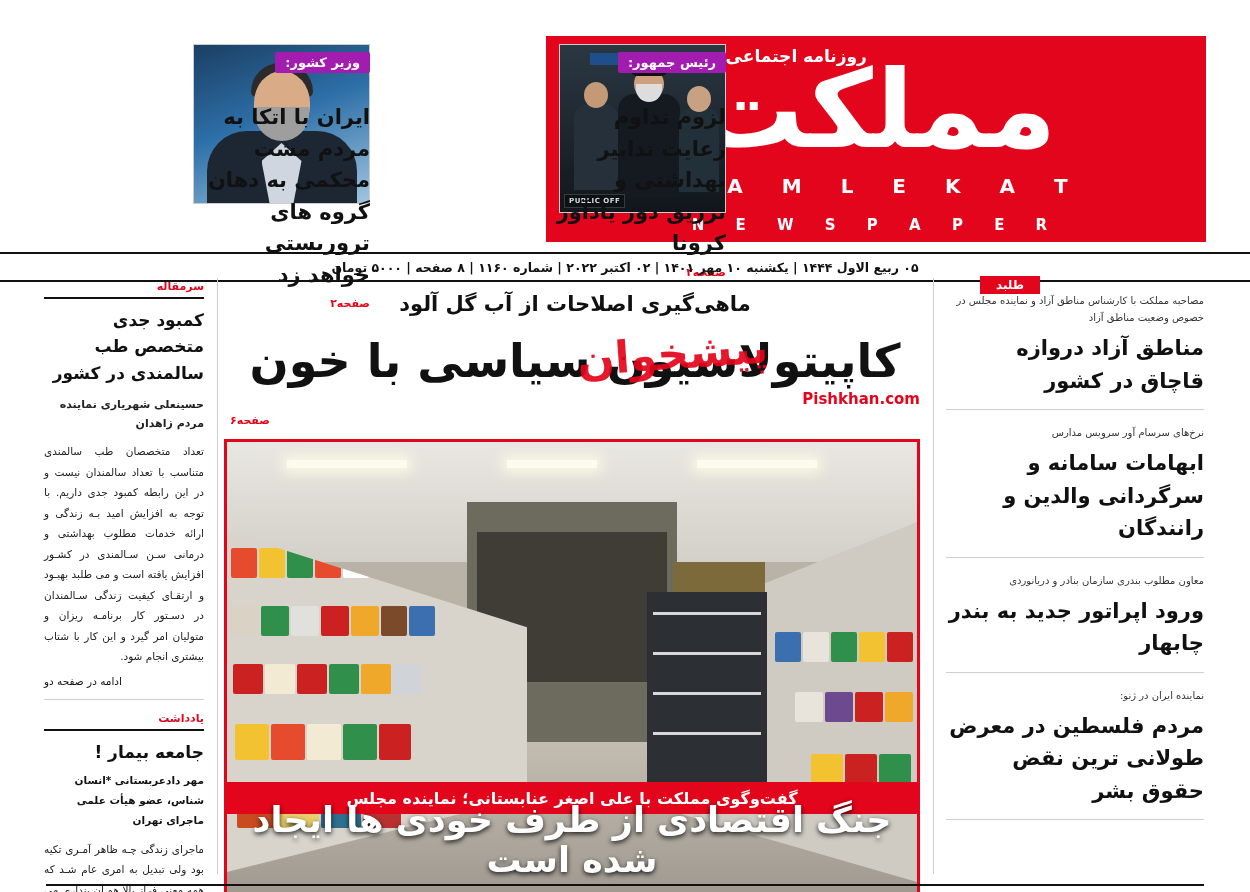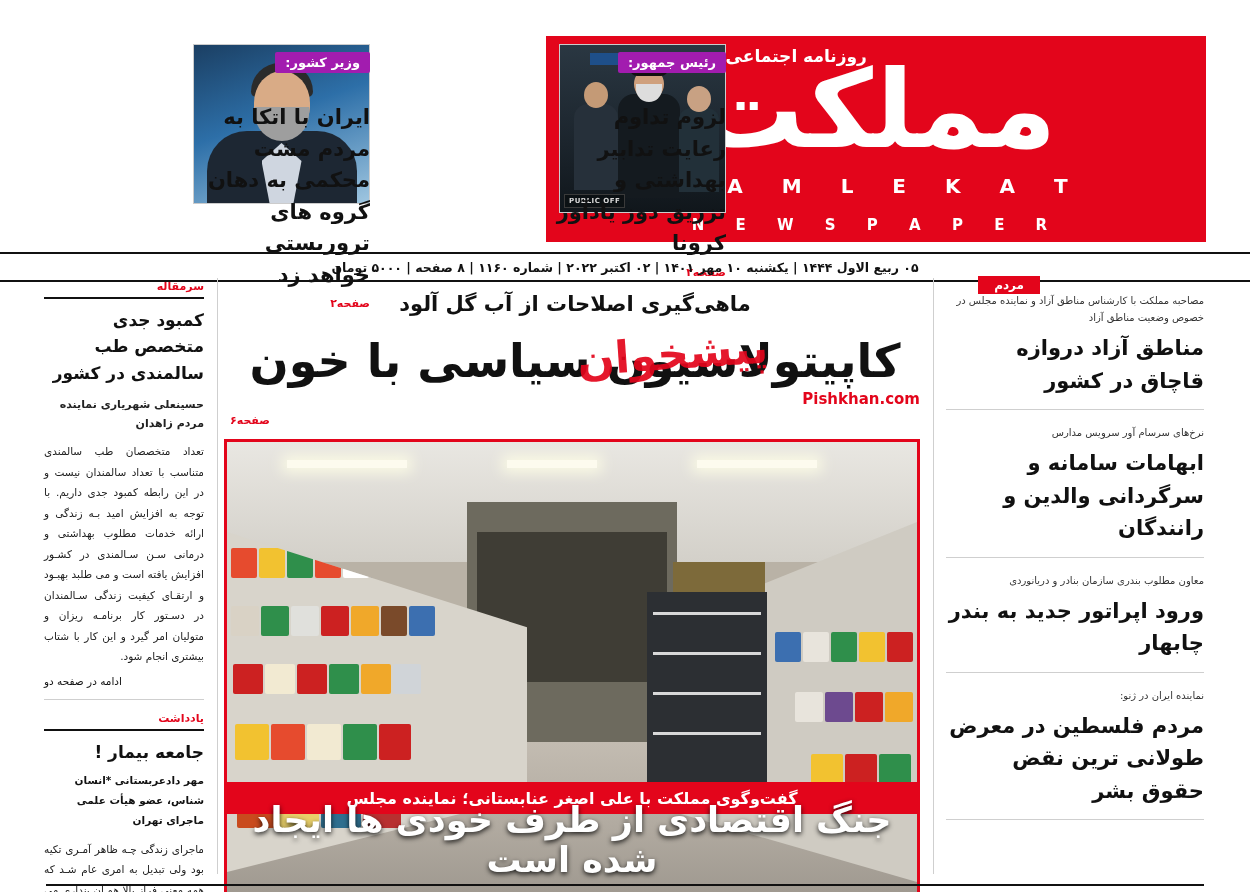--- a/index.html
+++ b/index.html
@@ -236,21 +236,21 @@
   <div class="meta-bar">
     <span>۰۵ ربیع الاول ۱۴۴۴ | یکشنبه ۱۰ مهر ۱۴۰۱ | ۰۲ اکتبر ۲۰۲۲ | شماره ۱۱۶۰ | ۸ صفحه | ۵۰۰۰ تومان</span>
   </div>
 
   <div class="body-wrap">
 
     <div class="col-right-divider"></div>
     <div class="col-center-divider"></div>
 
     <div class="col-right">
-      <div class="titr-label">مردم</div>
+      <div class="titr-label">طلبد</div>
 
       <div class="titr-item">
         <div class="titr-kicker">مصاحبه مملکت با کارشناس مناطق آزاد و نماینده مجلس در خصوص وضعیت مناطق آزاد</div>
         <div class="titr-head">مناطق آزاد دروازه قاچاق در کشور</div>
       </div>
       <div class="titr-item">
         <div class="titr-kicker">نرخ‌های سرسام آور سرویس مدارس</div>
         <div class="titr-head">ابهامات سامانه و سرگردانی والدین و رانندگان</div>
       </div>
       <div class="titr-item">

